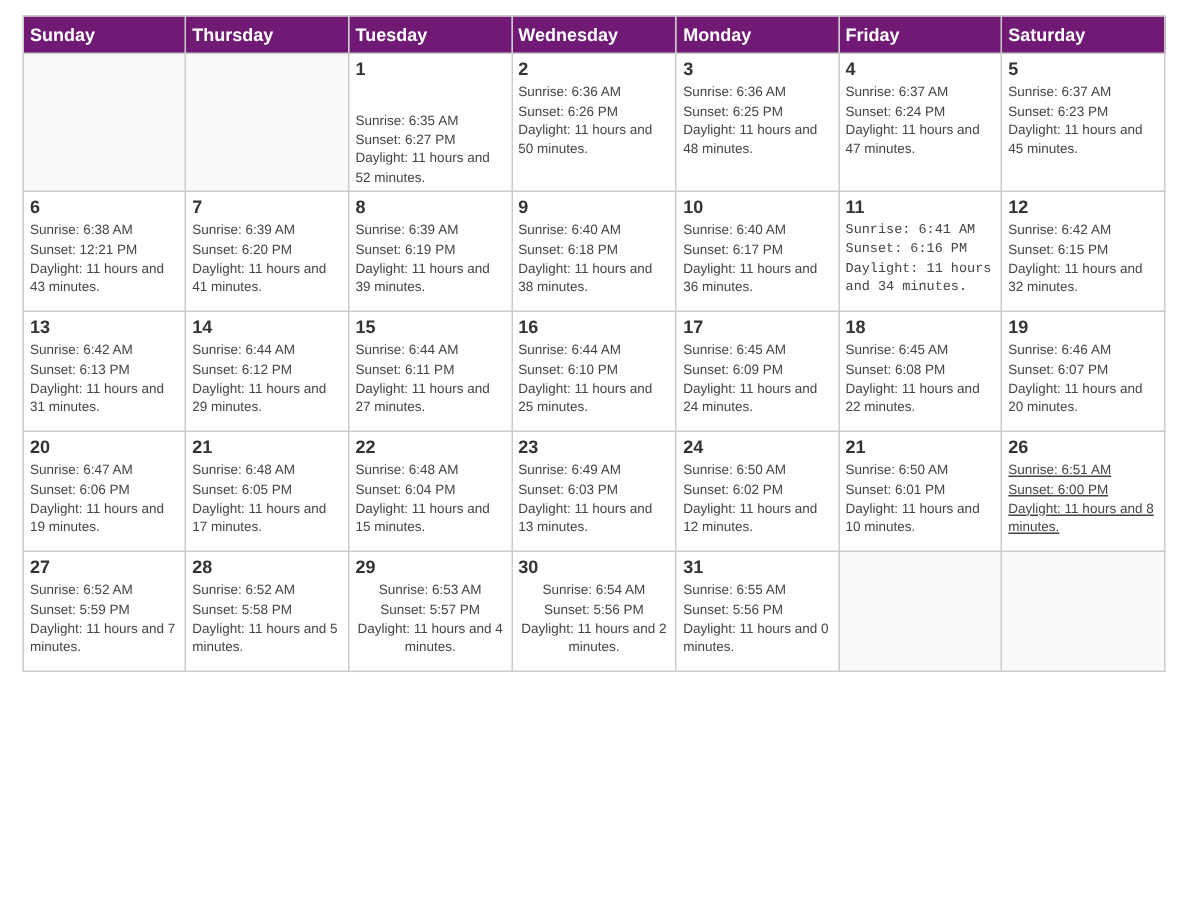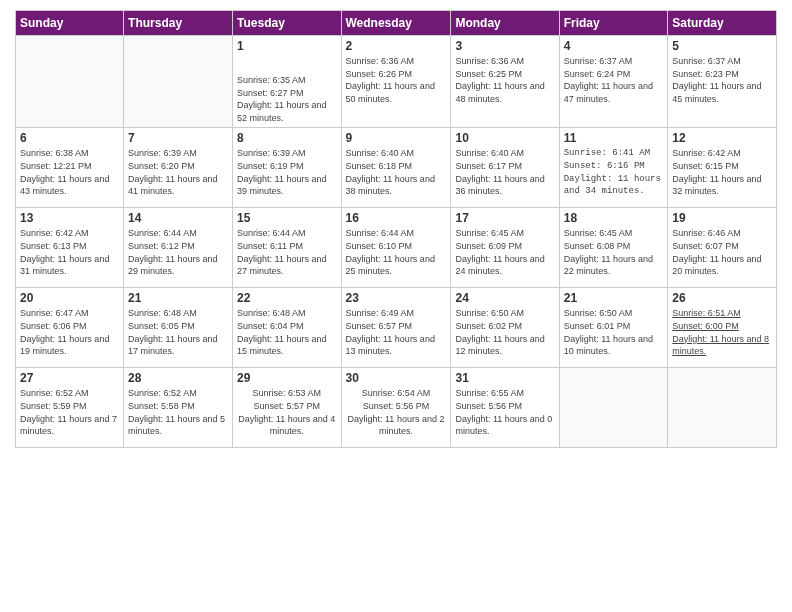--- a/index.html
+++ b/index.html
@@ -250,21 +250,21 @@
           </td>
           <td>
             <span class="day-number">22</span>
             <div class="day-info" style="white-space: pre-line;">Sunrise: 6:48 AM
 Sunset: 6:04 PM
 Daylight: 11 hours and 15 minutes.</div>
           </td>
           <td>
             <span class="day-number">23</span>
             <div class="day-info" style="white-space: pre-line;">Sunrise: 6:49 AM
-Sunset: 6:57 PM
+Sunset: 6:03 PM
 Daylight: 11 hours and 13 minutes.</div>
           </td>
           <td>
             <span class="day-number">24</span>
             <div class="day-info" style="white-space: pre-line;">Sunrise: 6:50 AM
 Sunset: 6:02 PM
 Daylight: 11 hours and 12 minutes.</div>
           </td>
           <td>
             <span class="day-number">21</span>

